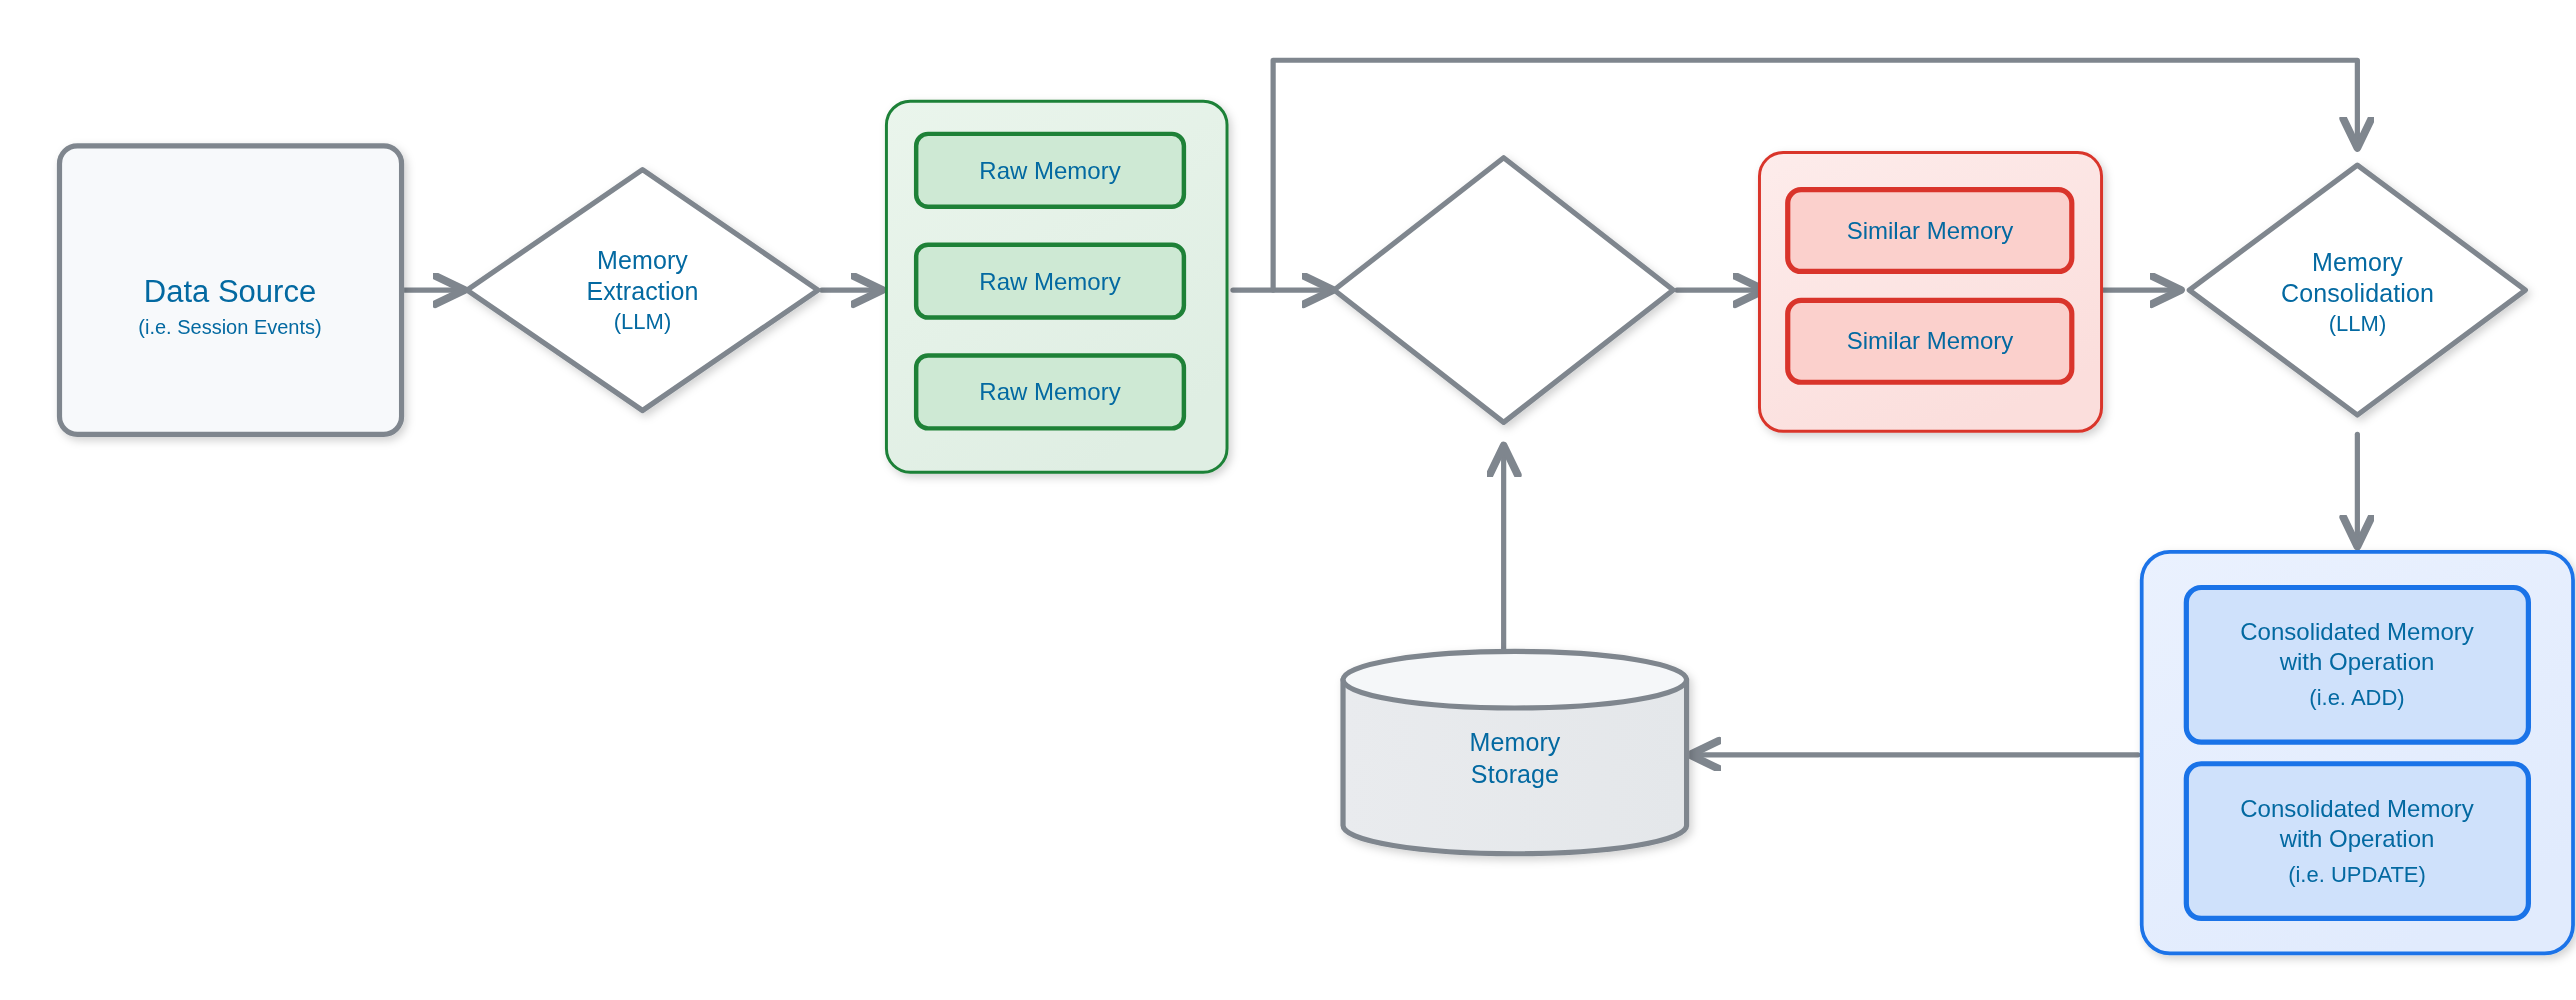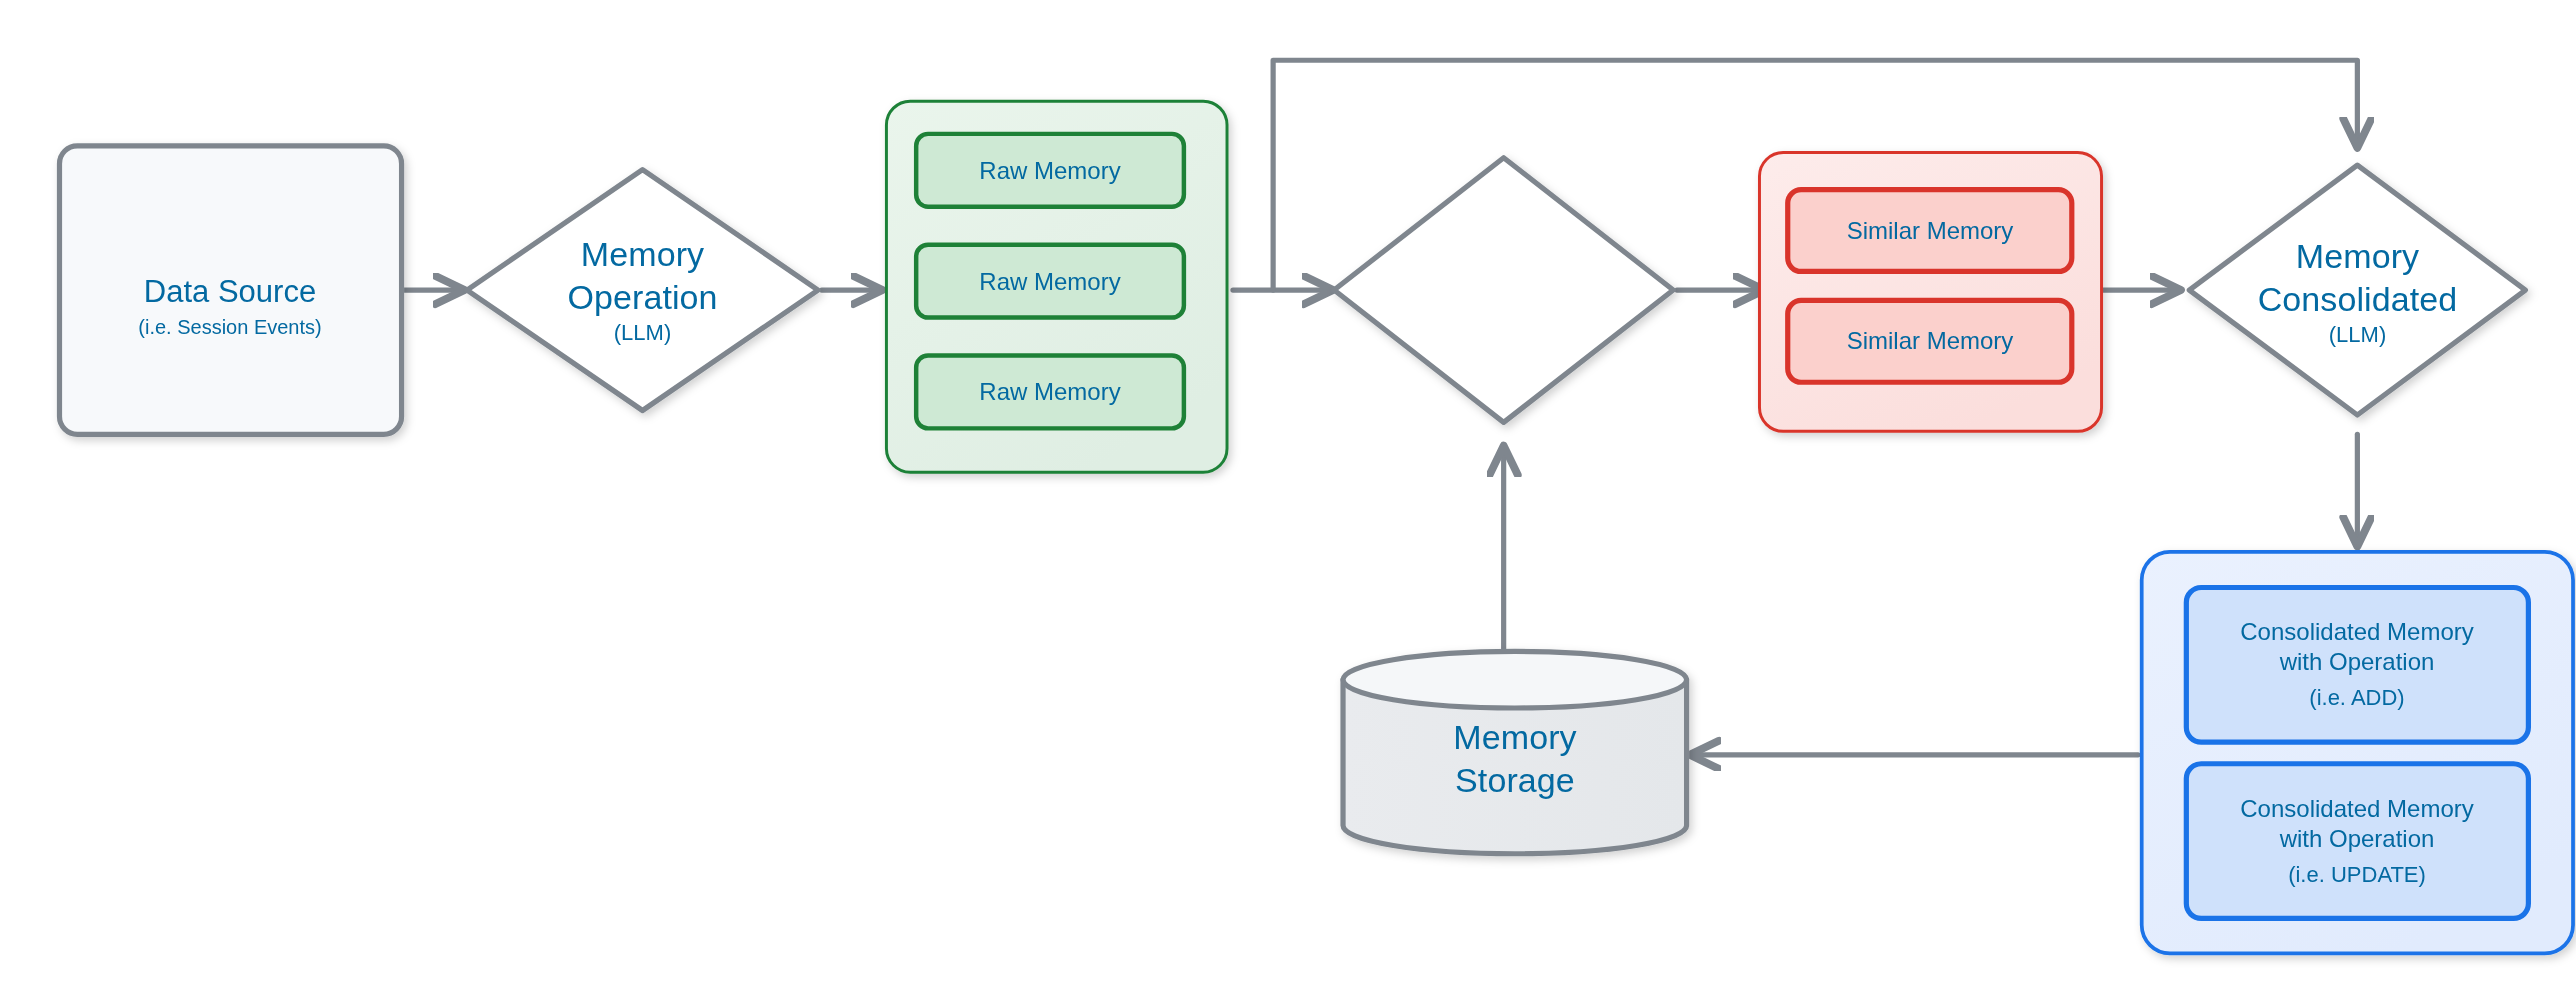--- a/index.html
+++ b/index.html
@@ -25,21 +25,21 @@
     position: absolute;
     display: flex;
     flex-direction: column;
     align-items: center;
     justify-content: center;
     text-align: center;
     color: #0369a1;
     pointer-events: none;
   }
   .t-main {
-    font-size: 34px;
+    font-size: 25px;
     line-height: 1.26;
     letter-spacing: 0.1px;
   }
   .t-big {
     font-size: 31px;
     line-height: 1.2;
   }
   .t-sub {
     font-size: 20px;
     line-height: 1.3;
@@ -153,35 +153,35 @@
     </g>
   </svg>
 
   <div class="node-text" style="left:59px; top:162px; width:342px; height:289px;">
     <div class="t-big">Data Source</div>
     <div class="t-sub">(i.e. Session Events)</div>
   </div>
 
   <div class="node-text" style="left:494px; top:208px; width:297px; height:164px;">
     <div class="t-main">Memory</div>
-    <div class="t-main">Operation</div>
+    <div class="t-main">Extraction</div>
     <div class="t-sub-tight">(LLM)</div>
   </div>
 
   <div class="node-text t-card" style="left:916px; top:134px; width:268px; height:73px;">Raw Memory</div>
   <div class="node-text t-card" style="left:916px; top:245px; width:268px; height:73px;">Raw Memory</div>
   <div class="node-text t-card" style="left:916px; top:355px; width:268px; height:73px;">Raw Memory</div>
 
 
   <div class="node-text t-card" style="left:1788px; top:190px; width:284px; height:82px;">Similar Memory</div>
   <div class="node-text t-card" style="left:1788px; top:300px; width:284px; height:82px;">Similar Memory</div>
 
   <div class="node-text" style="left:2209px; top:214px; width:297px; height:156px;">
     <div class="t-main">Memory</div>
-    <div class="t-main">Consolidated</div>
+    <div class="t-main">Consolidation</div>
     <div class="t-sub-tight">(LLM)</div>
   </div>
 
   <div class="node-text" style="left:2186px; top:587px; width:342px; height:155px;">
     <div class="t-card">Consolidated Memory</div>
     <div class="t-card">with Operation</div>
     <div class="t-card-sub">(i.e. ADD)</div>
   </div>
   <div class="node-text" style="left:2186px; top:764px; width:342px; height:155px;">
     <div class="t-card">Consolidated Memory</div>

